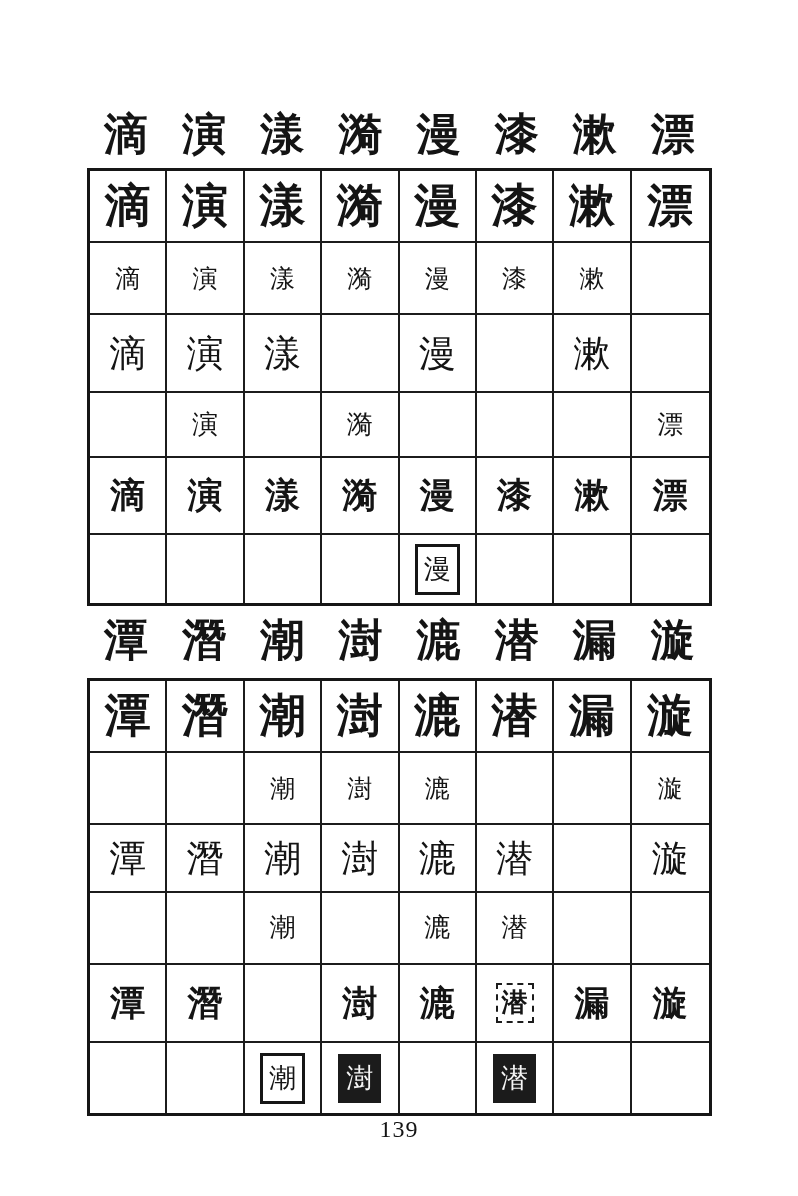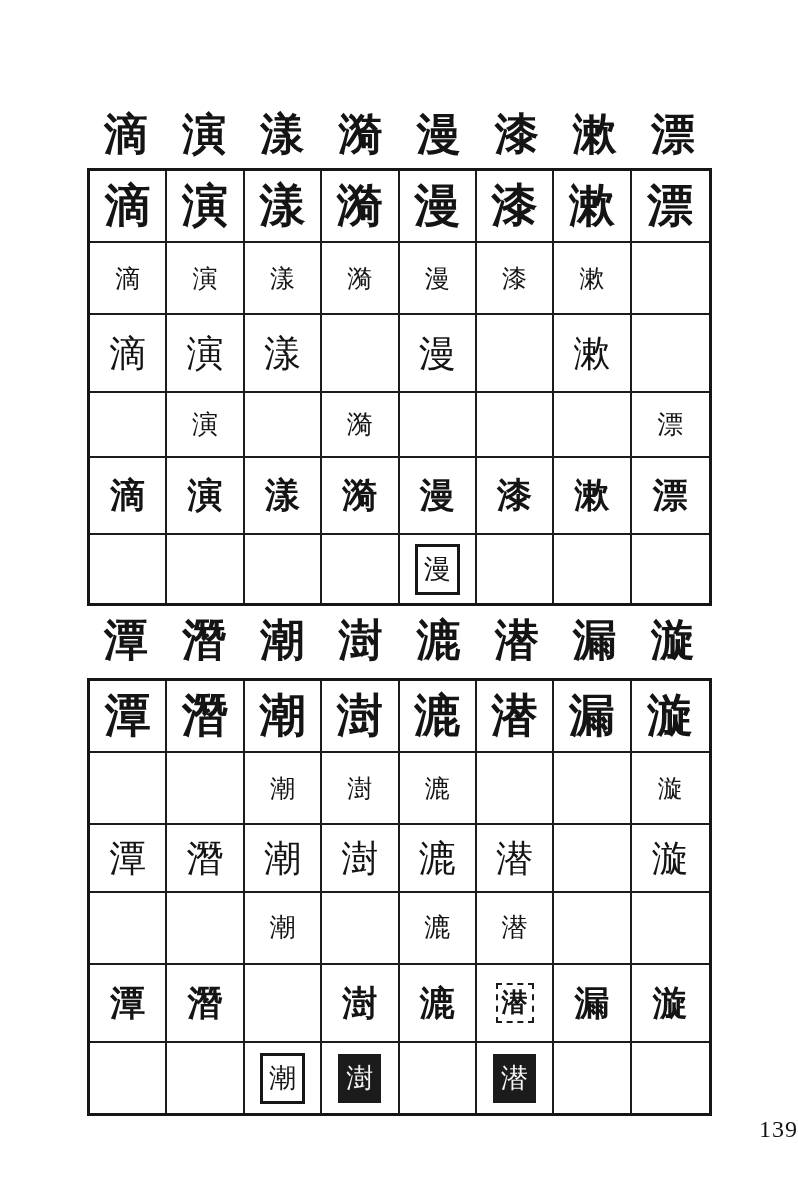--- a/index.html
+++ b/index.html
@@ -52,21 +52,21 @@
   .glyph.imprint-dark{
     background:#1b1b1b;color:#f6f6f6;border:none;
     padding:11px 8px;font-size:27px;
   }
   .glyph.boxed{
     border:2px dashed #1c1c1c;
     padding:5px 4px;font-size:26px;
   }
   .page-number{
     position:absolute;left:0;right:0;top:1116px;
-    text-align:right;font-size:24px;letter-spacing:1px;
+    text-align:center;font-size:24px;letter-spacing:1px;
     color:#141414;
   }
 </style>
 </head>
 <body>
 
 <div class="header-row" style="top:108px;">
     <div class="hcell">滴</div>
     <div class="hcell">演</div>
     <div class="hcell">漾</div>

